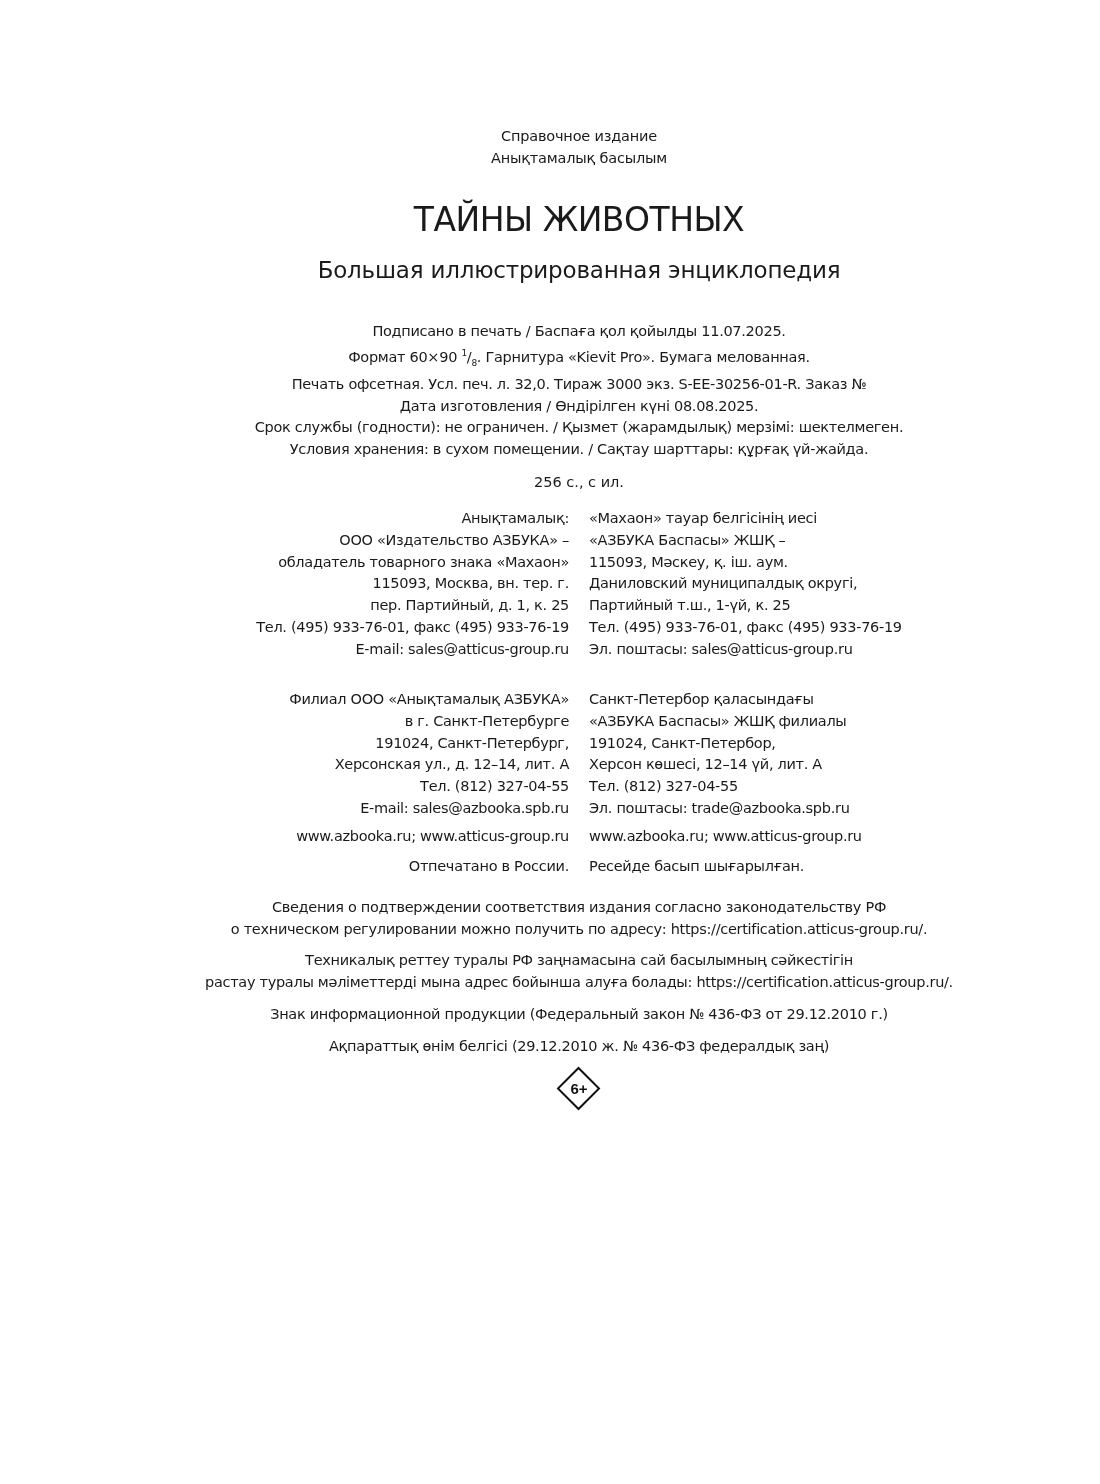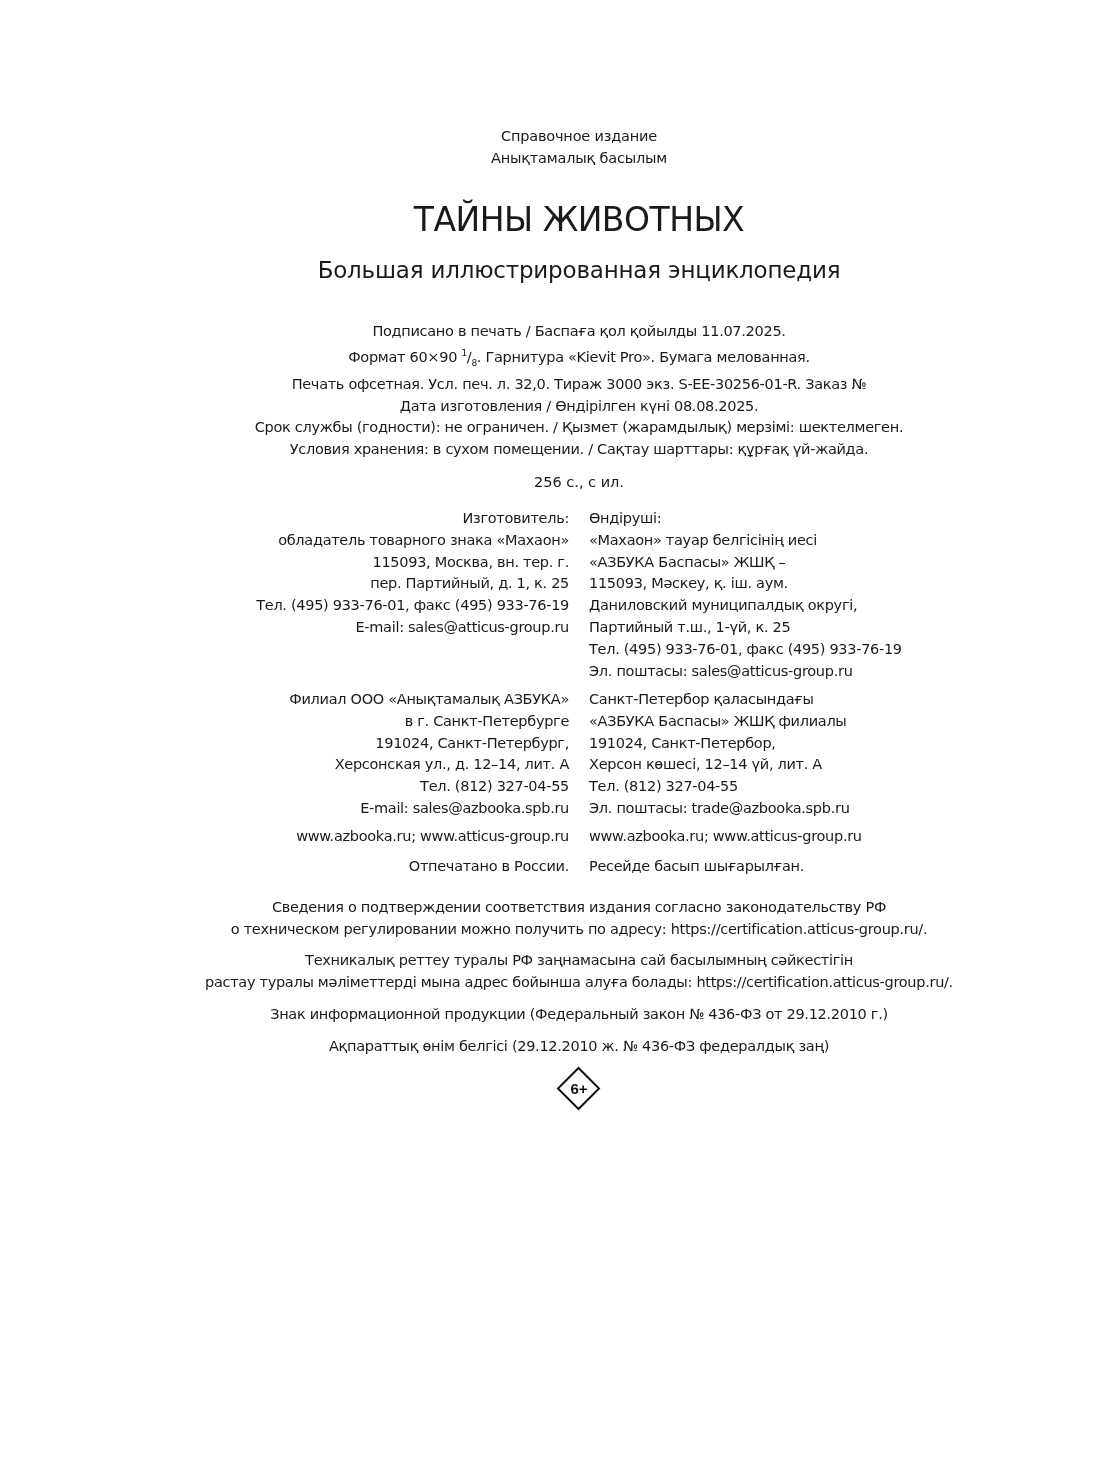--- a/index.html
+++ b/index.html
@@ -157,29 +157,29 @@
     <span class="line">Печать офсетная. Усл. печ. л. 32,0. Тираж 3000 экз. S-EE-30256-01-R. Заказ №</span>
     <span class="line">Дата изготовления / Өндірілген күні 08.08.2025.</span>
     <span class="line">Срок службы (годности): не ограничен. / Қызмет (жарамдылық) мерзімі: шектелмеген.</span>
     <span class="line">Условия хранения: в сухом помещении. / Сақтау шарттары: құрғақ үй-жайда.</span>
   </div>
 
   <div class="pages-count">256 с., с ил.</div>
 
   <div class="columns" style="top:508px;">
     <div class="col-left">
-      <span class="line">Изготовитель:</span>
+      <span class="line">Анықтамалық:</span>
+      <span class="line">ООО «Издательство АЗБУКА» –</span>
       <span class="line">обладатель товарного знака «Махаон»</span>
       <span class="line">115093, Москва, вн. тер. г.</span>
       <span class="line">пер. Партийный, д. 1, к. 25</span>
       <span class="line">Тел. (495) 933-76-01, факс (495) 933-76-19</span>
       <span class="line">E-mail: sales@atticus-group.ru</span>
     </div>
     <div class="col-right">
-      <span class="line">Өндіруші:</span>
       <span class="line">«Махаон» тауар белгісінің иесі</span>
       <span class="line">«АЗБУКА Баспасы» ЖШҚ –</span>
       <span class="line">115093, Мәскеу, қ. іш. аум.</span>
       <span class="line">Даниловский муниципалдық округі,</span>
       <span class="line">Партийный т.ш., 1-үй, к. 25</span>
       <span class="line">Тел. (495) 933-76-01, факс (495) 933-76-19</span>
       <span class="line">Эл. поштасы: sales@atticus-group.ru</span>
     </div>
   </div>
 

